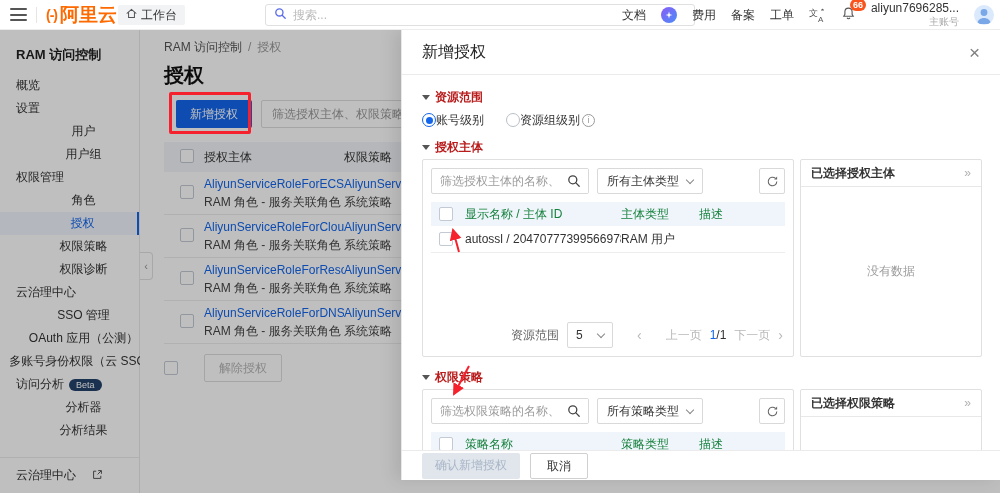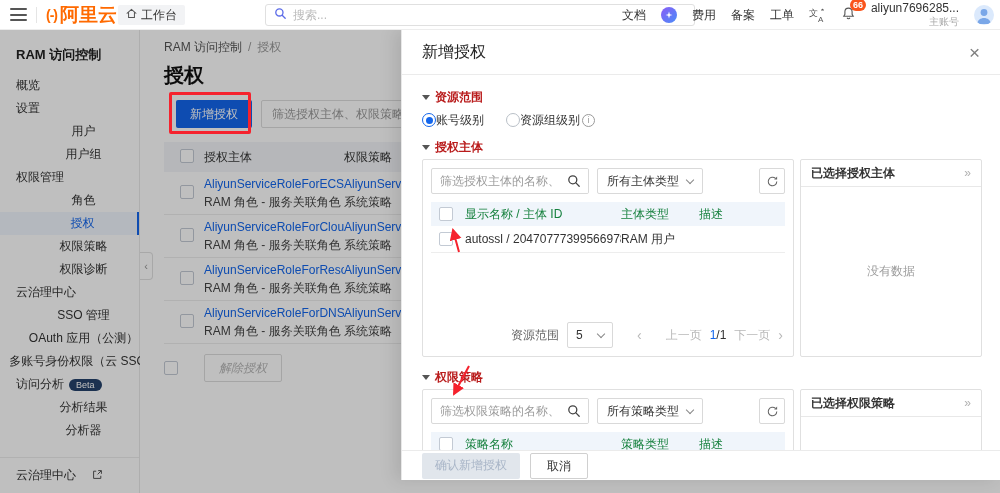--- a/index.html
+++ b/index.html
@@ -52,21 +52,21 @@
   .m-table { margin-top:14px; width:780px; }
   .m-thead { height:30px; background:#f3f5f8; display:flex; align-items:center; font-size:12px; color:#333; }
   .m-col-check { width:40px; padding-left:16px; }
   .m-col1 { width:140px; }
   .m-col2 { flex:1; }
   .m-row { height:43px; display:flex; align-items:center; border-bottom:1px solid #ececec; }
   .cell-2line { display:flex; flex-direction:column; gap:3px; line-height:1.2; overflow:hidden; white-space:nowrap; }
   .m-link { color:#1366EC; font-size:12px; cursor:pointer; white-space:nowrap; }
   .m-sub { color:#444; font-size:12px; white-space:nowrap; }
   .m-footrow { margin-top:10px; display:flex; align-items:center; }
-  .btn-disabled-outline { margin-left:26px; height:28px; padding:0 14px; background:#fff; border:1px solid #ddd; color:#b5b5b5; border-radius:2px; font-size:12px; cursor:not-allowed;font-style:italic; }
+  .btn-disabled-outline { margin-left:26px; height:28px; padding:0 14px; background:#fff; border:1px solid #ddd; color:#b5b5b5; border-radius:2px; font-size:12px; cursor:not-allowed; }
   .cbx { display:inline-block; width:14px; height:14px; border:1px solid #c3cad4; border-radius:2px; background:#fff; cursor:pointer; flex:none; }
 
   
   .overlay { position:absolute; top:30px; left:0; width:1000px; height:463px; background:rgba(0,0,0,0.25); z-index:20; }
 
   
   .red-box { position:absolute; left:169px; top:92px; width:82px; height:42px; border:3px solid #F5222D; border-radius:2px; z-index:25; pointer-events:none; }
 
   
   .drawer { position:absolute; top:30px; left:401px; width:599px; height:450px; background:#fff; z-index:30; border-left:1px solid #e8e8e8; box-shadow:-6px 0 16px rgba(0,0,0,0.10); overflow:hidden; }
@@ -230,24 +230,24 @@
       <span>OAuth 应用（公测）</span>
     </div>
   <div class="sb-item sub">
       <span>多账号身份权限（云 SSO）</span>
     </div>
   <div class="sb-item">
     <span>访问分析</span>
     <span class="beta-badge">Beta</span>
   </div>
   <div class="sb-item sub">
+      <span>分析器</span>
+    </div>
+  <div class="sb-item sub">
       <span>分析结果</span>
-    </div>
-  <div class="sb-item sub">
-      <span>分析器</span>
     </div>
   <div class="sb-footer">
     <span>云治理中心</span>
     <span>
       <svg width="11" height="11" viewBox="0 0 11 11">
           <path d="M4.2 2.2H1.6v7.2h7.2V6.8" fill="none" stroke="#555" stroke-width="1"></path>
           <path d="M6.2 1.6h3.2v3.2M9.2 1.8 5.6 5.4" fill="none" stroke="#555" stroke-width="1"></path>
         </svg>
     </span>
   </div>

